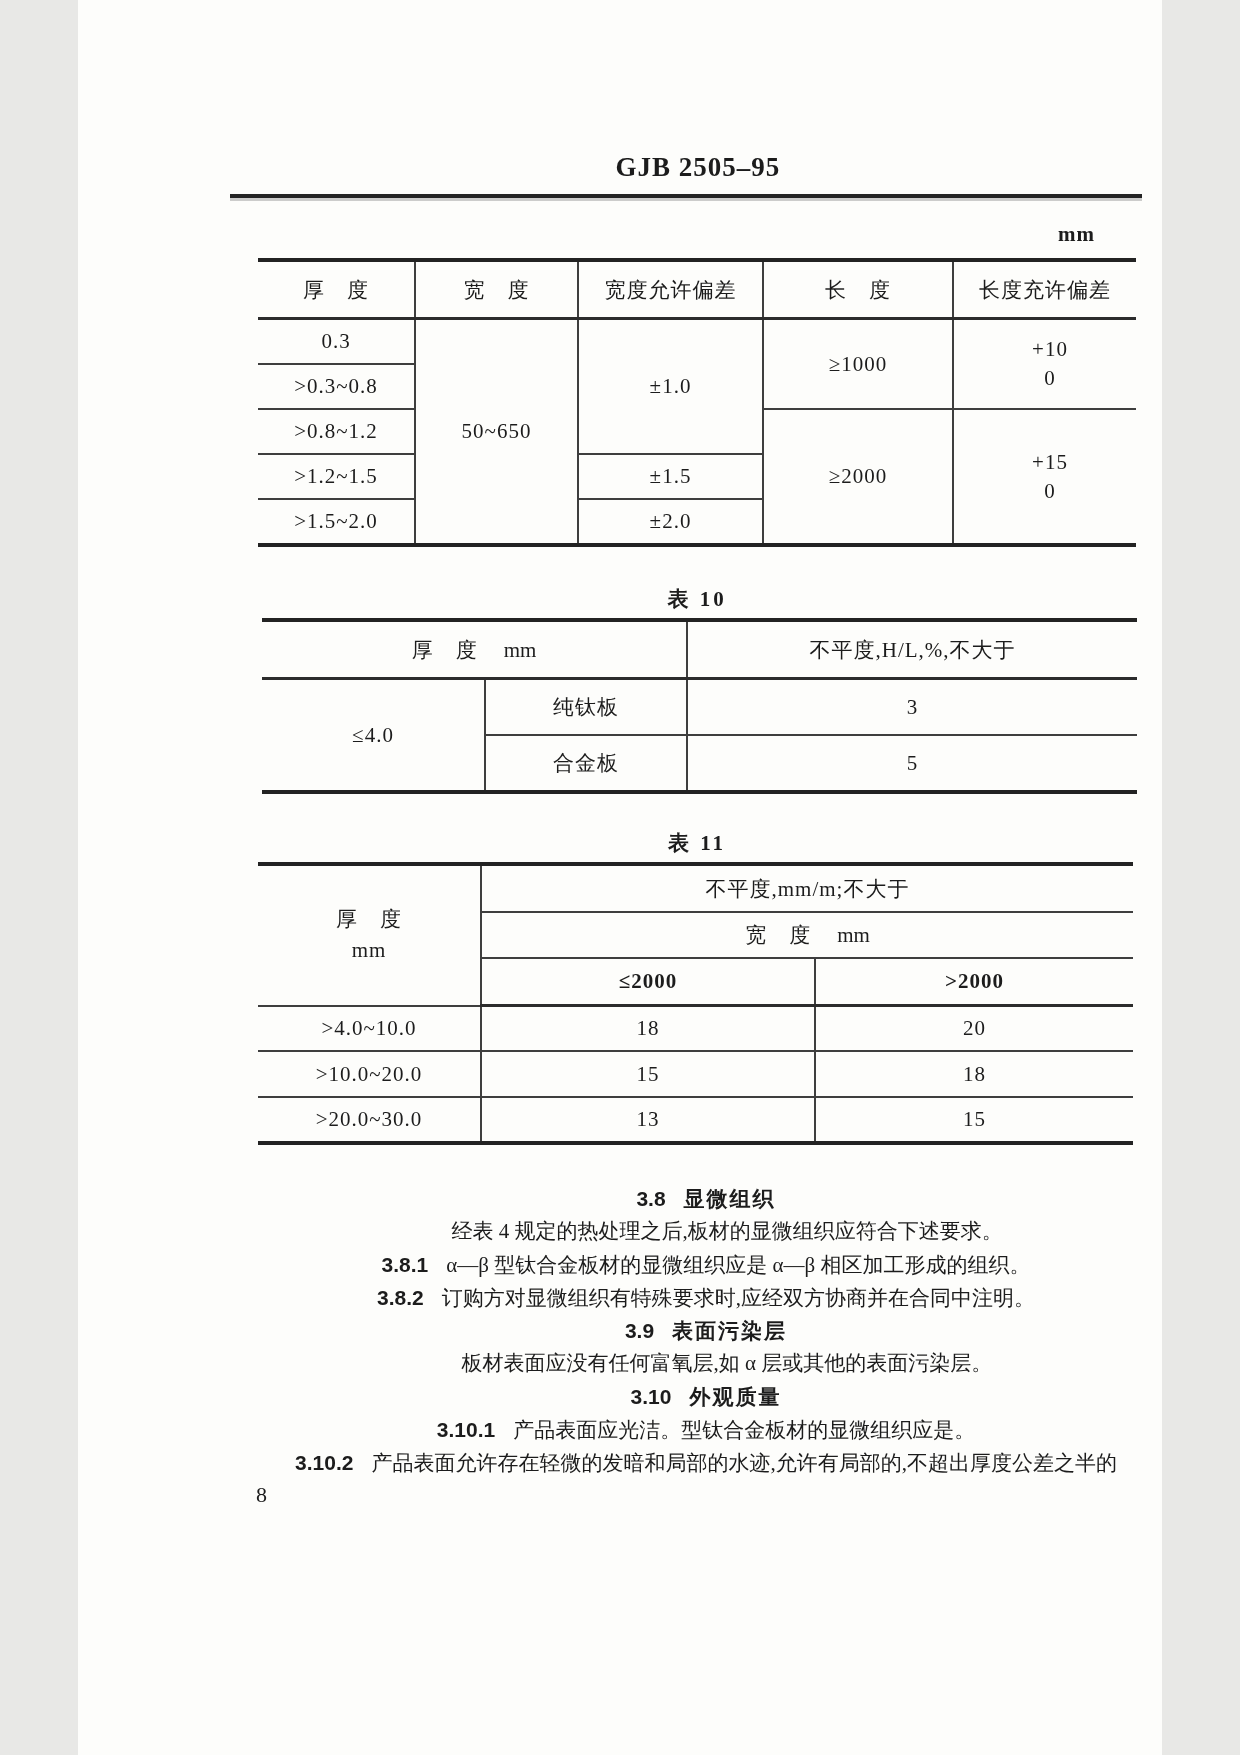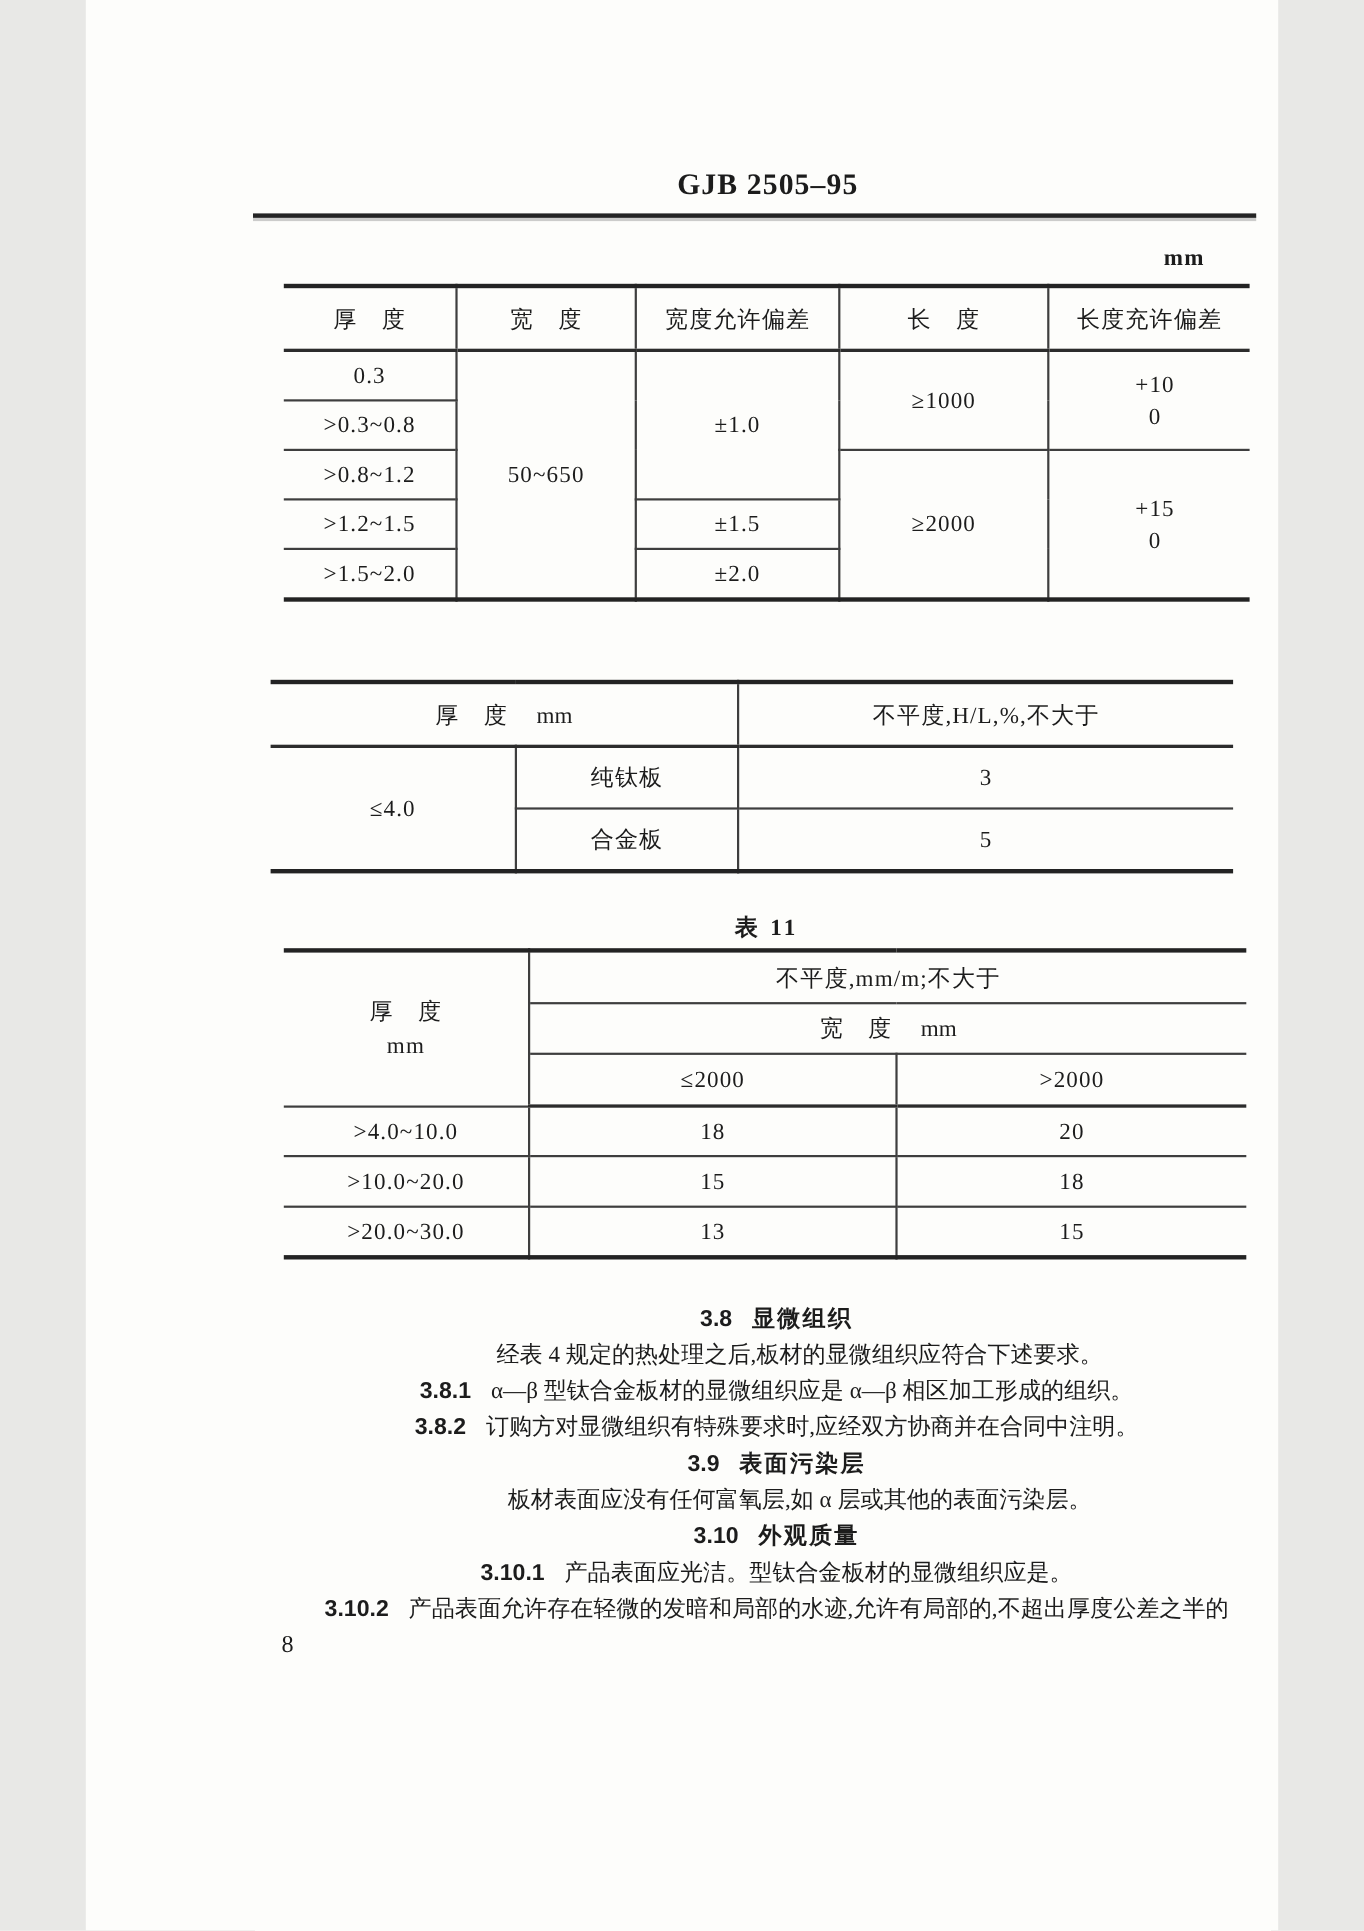--- a/index.html
+++ b/index.html
@@ -44,21 +44,21 @@
     letter-spacing:1px;
   }
   .tbl tr > *:first-child{border-left:none;}
   .tbl tr > *:last-child{border-right:none;}
   .tbl thead th{border-bottom:3px solid #2c2c2c;}
   .t9 th{height:55px;}
   .t9 td{height:43px;}
   .t10 th{height:55px;}
   .t10 td{height:54px;}
   .t11 td{height:43px;}
-  .t11 .hdr-bottom td{border-bottom:3px solid #2c2c2c;}
+  .t11 .hdr-bottom td{border-bottom:3px solid #2c2c2c;font-weight:bold;}
   .stack span{display:block;line-height:29px;padding-left:10px;}
   .vstack span{display:block;line-height:31px;}
   .unit-gap{margin-left:26px;letter-spacing:0;}
   
   .text-block{
     position:absolute;left:168px;top:1182px;width:920px;
     font-size:21px;
   }
   .line{height:33px;line-height:33px;white-space:nowrap;text-align:center;}
   .num{
@@ -128,22 +128,23 @@
         <td>&gt;1.2~1.5</td>
         <td>±1.5</td>
       </tr>
       <tr>
         <td>&gt;1.5~2.0</td>
         <td>±2.0</td>
       </tr>
     </tbody>
   </table>
 
-
-  <table class="tbl t10" style="left:168px;top:618px;width:875px;">
+  <div class="caption-row" style="top:585px;">表 10</div>
+
+  <table class="tbl t10" style="left:184px;top:618px;width:875px;">
     <colgroup>
       <col style="width:223px">
         <col style="width:202px">
         <col style="width:450px">
     </colgroup>
     <thead>
       <tr>
         <th colspan="2">
           <span>厚　度</span><span class="unit-gap">mm</span>
         </th>

